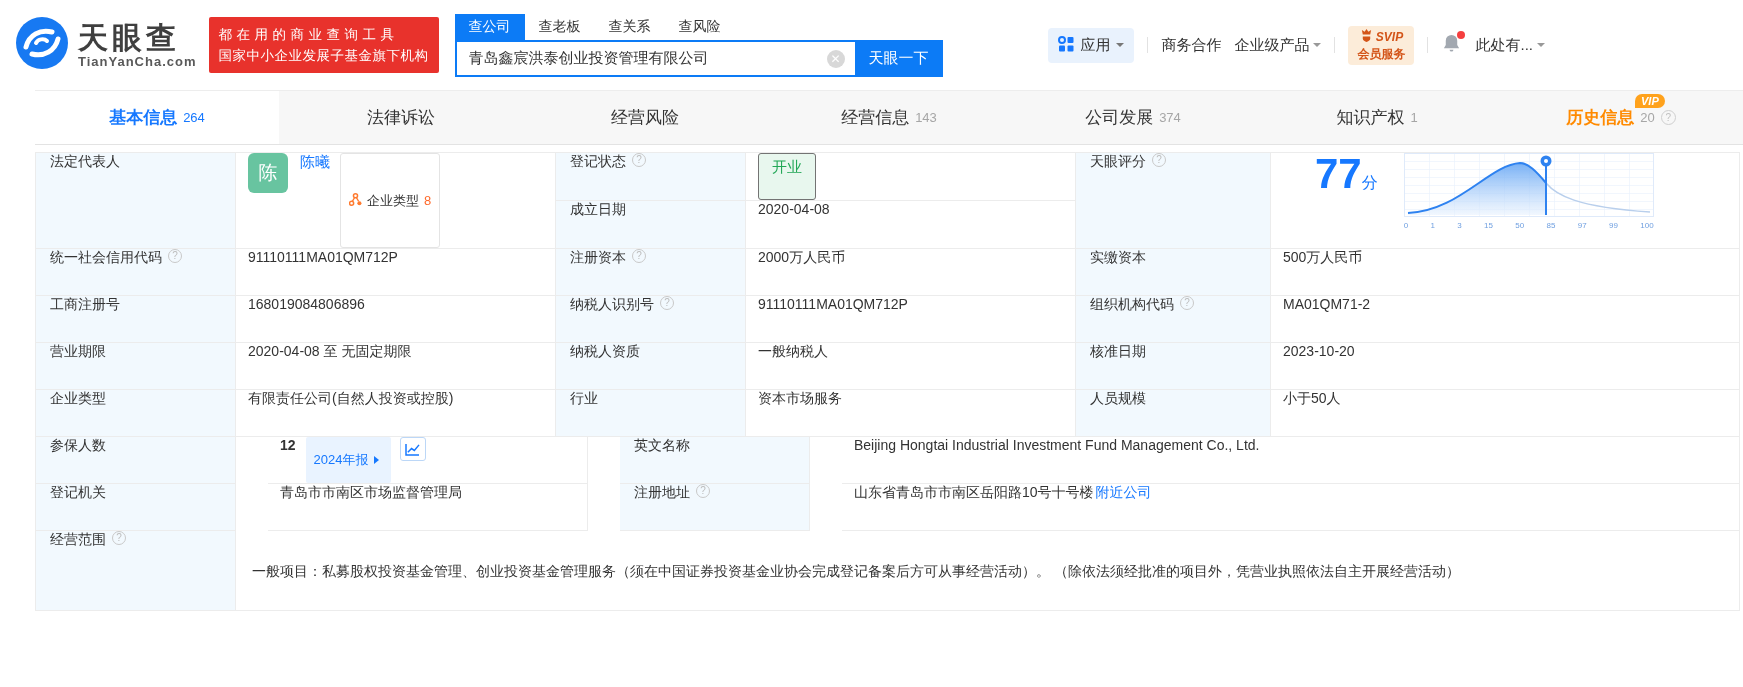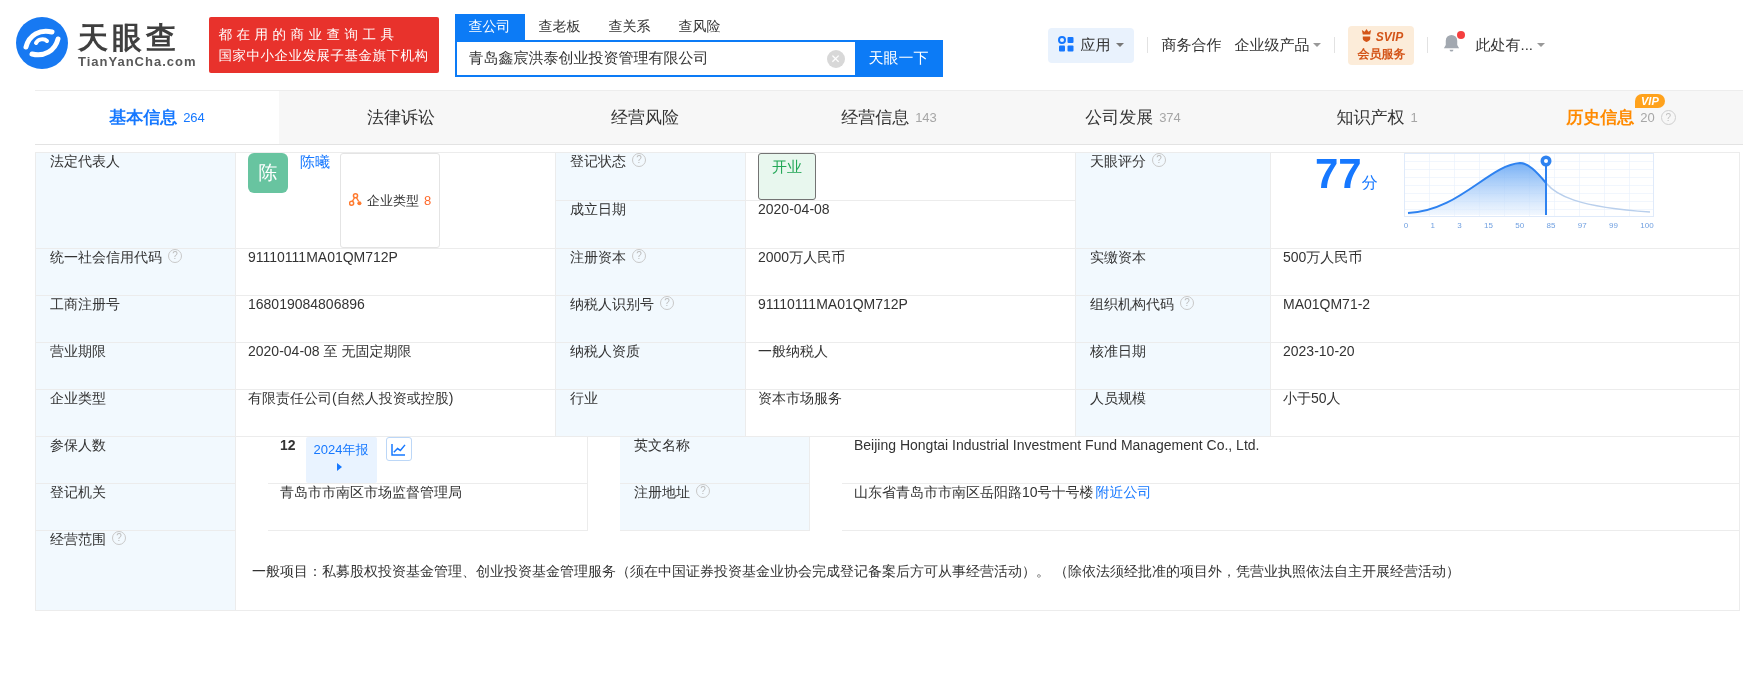--- a/index.html
+++ b/index.html
@@ -59,21 +59,21 @@
   .link { color:#1678ff; cursor:pointer; }
   .legal-name { margin-left:12px; font-size:15px; }
   .rel-badge { display:inline-flex; align-items:center; gap:5px; border:1px solid #e4e4e4; border-radius:3px; padding:4px 8px; font-size:13px; color:#333; margin-left:10px; cursor:pointer; background:#fff; }
   .rel-count { color:#ff6a2b; }
   .open-badge { color:#23a757; background:#e8f7ee; border:1px solid #737373; border-radius:3px; padding:4px 13px; font-size:15px; }
   .score-cell { gap:26px; padding-left:44px; }
   .score-num { color:#1678ff; font-size:42px; font-weight:bold; line-height:42px; }
   .score-unit { color:#1678ff; font-size:16px; font-weight:normal; }
   .score-chart { width:250px; }
   .axis { display:flex; justify-content:space-between; width:250px; font-size:8px; color:#6f9fe0; margin-top:1px; }
-  .insured-badge { background:#e9f3ff; color:#1678ff; font-size:13px; padding:4px 8px; border-radius:2px; margin-left:10px; display:inline-flex; align-items:center; gap:4px; cursor:pointer;flex-direction:column; }
+  .insured-badge { background:#e9f3ff; color:#1678ff; font-size:13px; padding:4px 8px; border-radius:2px; margin-left:10px; display:inline-flex; align-items:center; gap:4px; cursor:pointer; }
   .tri-r { width:0; height:0; border:4px solid transparent; border-left:5px solid #1678ff; margin-left:1px; }
   .chart-icon-btn { width:26px; height:24px; border:1px solid #bcd7f7; border-radius:3px; margin-left:9px; display:flex; align-items:center; justify-content:center; cursor:pointer; background:#fff; }
   .addr-link { margin-left:2px; }
   .scope-val { line-height:28px; padding:10px 16px; align-items:center; }
   .num12 { font-weight:bold; }
 </style>
 </head>
 <body>
 
 <div class="header">

